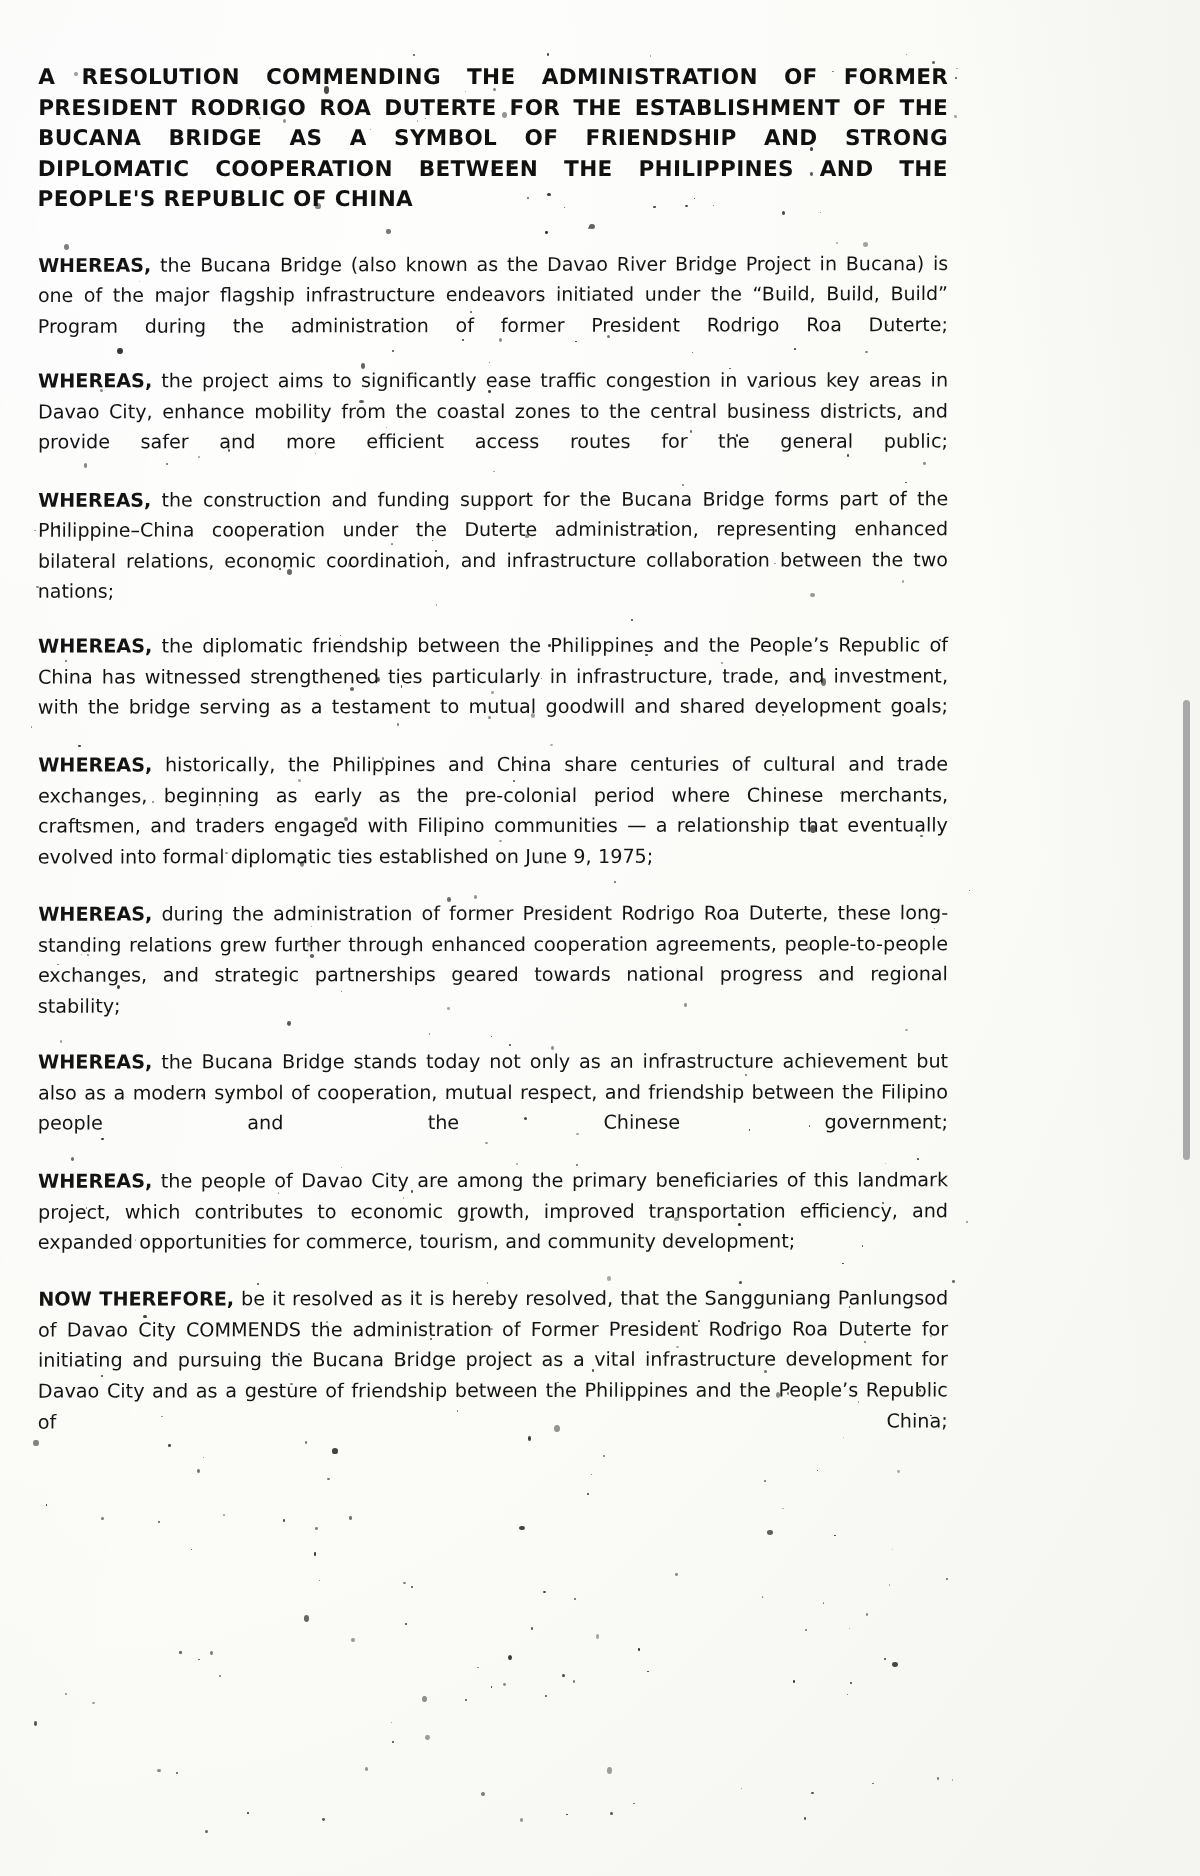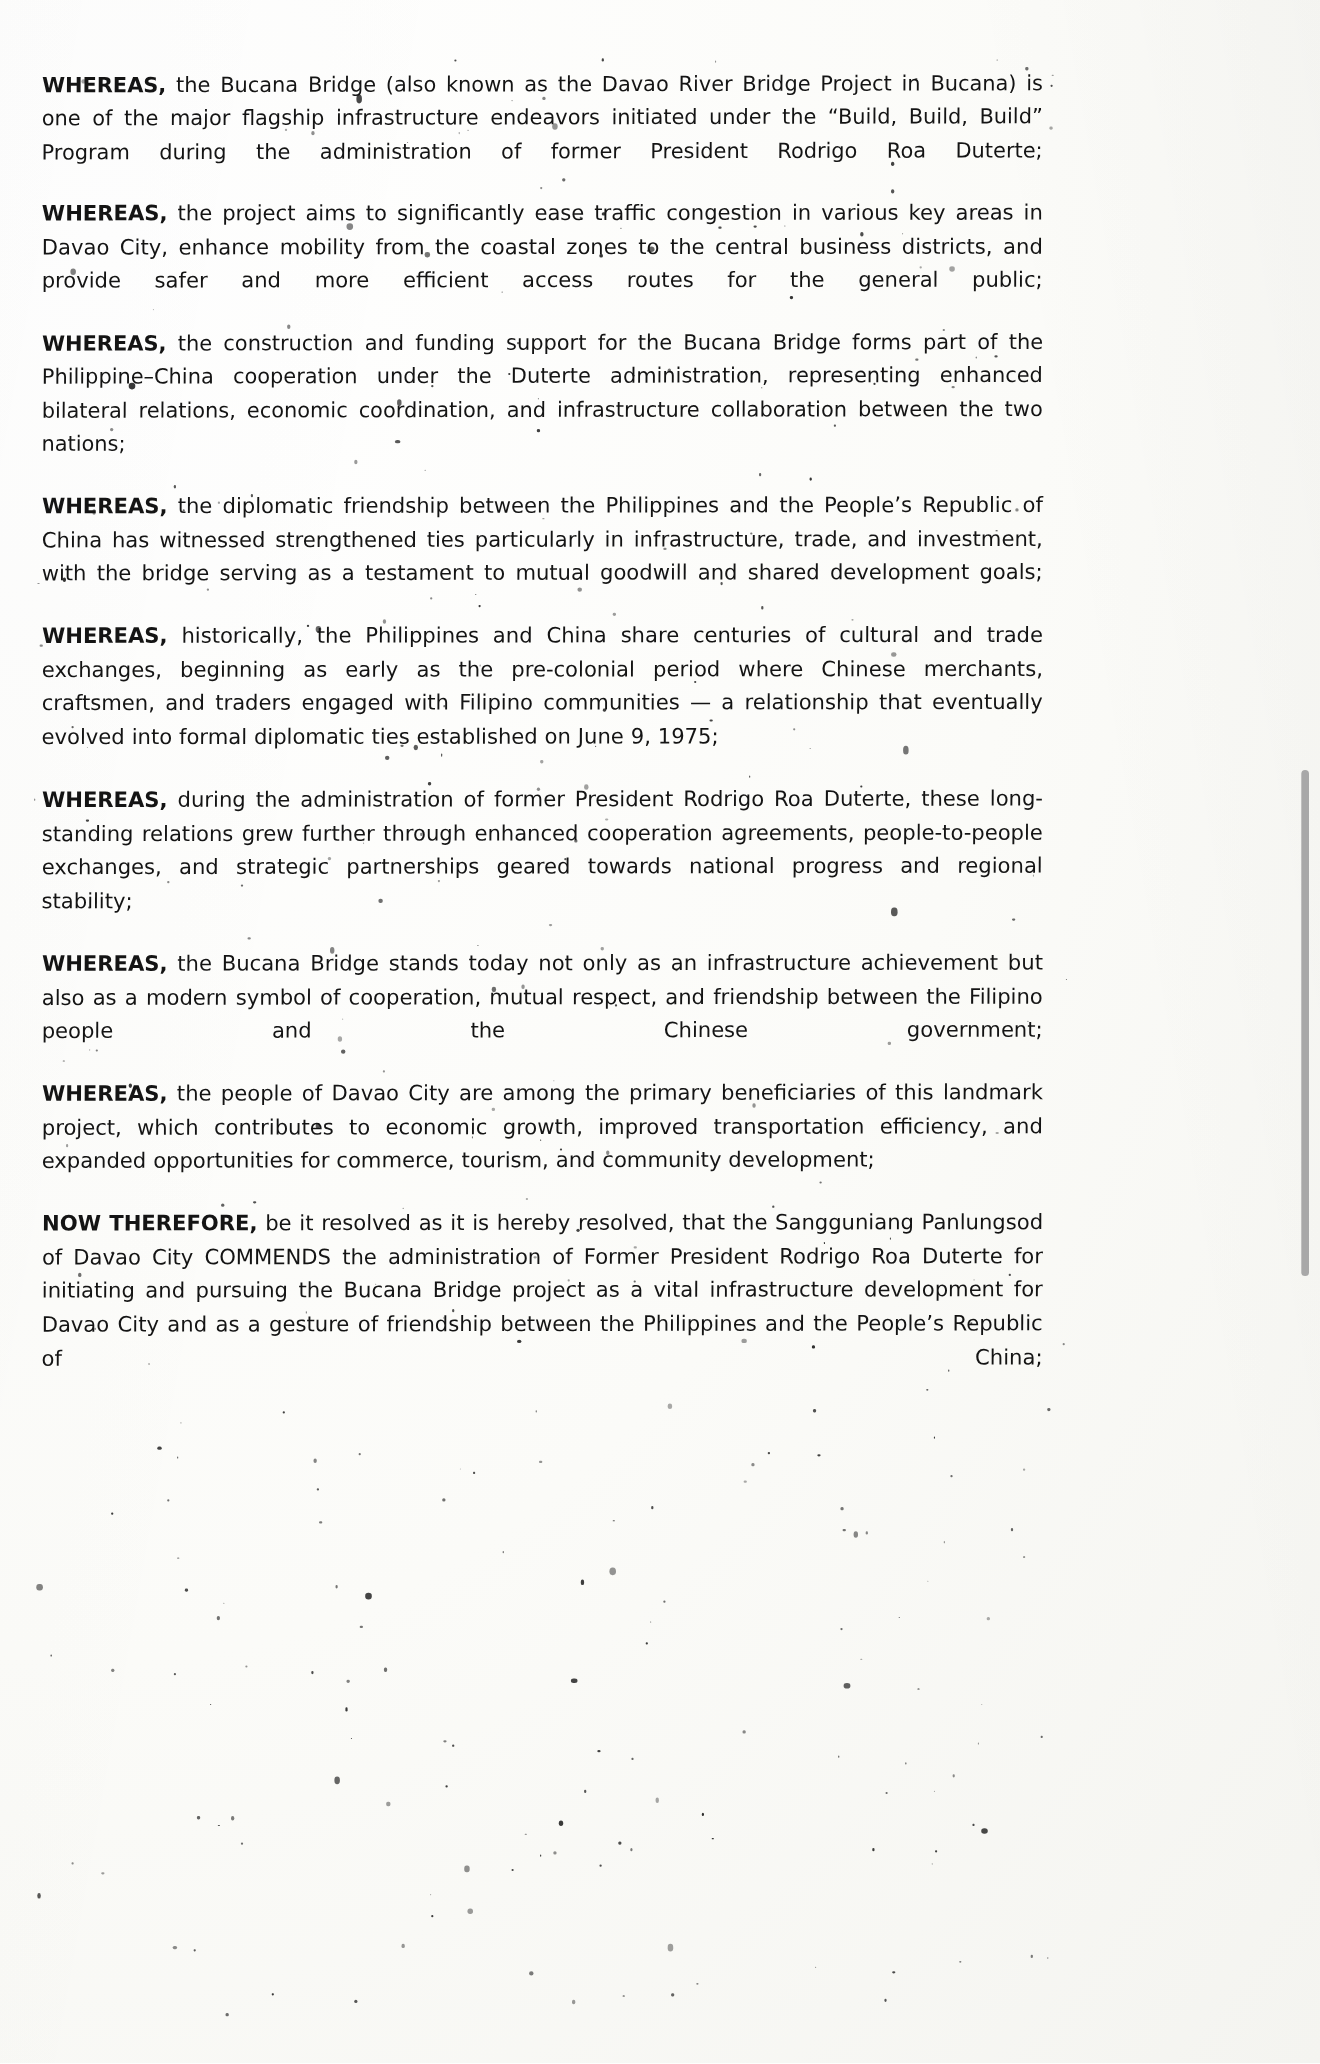--- a/index.html
+++ b/index.html
@@ -108,20 +108,21 @@
   #noise { position: absolute; inset: 0; pointer-events: none; }
 </style>
 </head>
 <body>
 
 <div id="page">
   <div id="paper"></div>
 
   <div id="content">
 
+    <div class="doc-title">A RESOLUTION COMMENDING THE ADMINISTRATION OF FORMER PRESIDENT RODRIGO ROA DUTERTE FOR THE ESTABLISHMENT OF THE BUCANA BRIDGE AS A SYMBOL OF FRIENDSHIP AND STRONG DIPLOMATIC COOPERATION BETWEEN THE PHILIPPINES AND THE PEOPLE'S REPUBLIC OF CHINA</div>
 
     <p class="para p1"><b>WHEREAS,</b><span> the Bucana Bridge (also known as the Davao River Bridge Project in Bucana) is one of the major flagship infrastructure endeavors initiated under the “Build, Build, Build” Program during the administration of former President Rodrigo Roa Duterte;</span></p>
 
     <p class="para p2"><b>WHEREAS,</b><span> the project aims to significantly ease traffic congestion in various key areas in Davao City, enhance mobility from the coastal zones to the central business districts, and provide safer and more efficient access routes for the general public;</span></p>
 
     <p class="para p3"><b>WHEREAS,</b><span> the construction and funding support for the Bucana Bridge forms part of the Philippine–China cooperation under the Duterte administration, representing enhanced bilateral relations, economic coordination, and infrastructure collaboration between the two nations;</span></p>
 
     <p class="para p4"><b>WHEREAS,</b><span> the diplomatic friendship between the Philippines and the People’s Republic of China has witnessed strengthened ties particularly in infrastructure, trade, and investment, with the bridge serving as a testament to mutual goodwill and shared development goals;</span></p>
 
     <p class="para p5 last-left"><b>WHEREAS,</b><span> historically, the Philippines and China share centuries of cultural and trade exchanges, beginning as early as the pre-colonial period where Chinese merchants, craftsmen, and traders engaged with Filipino communities — a relationship that eventually evolved into formal diplomatic ties established on June 9, 1975;</span></p>

